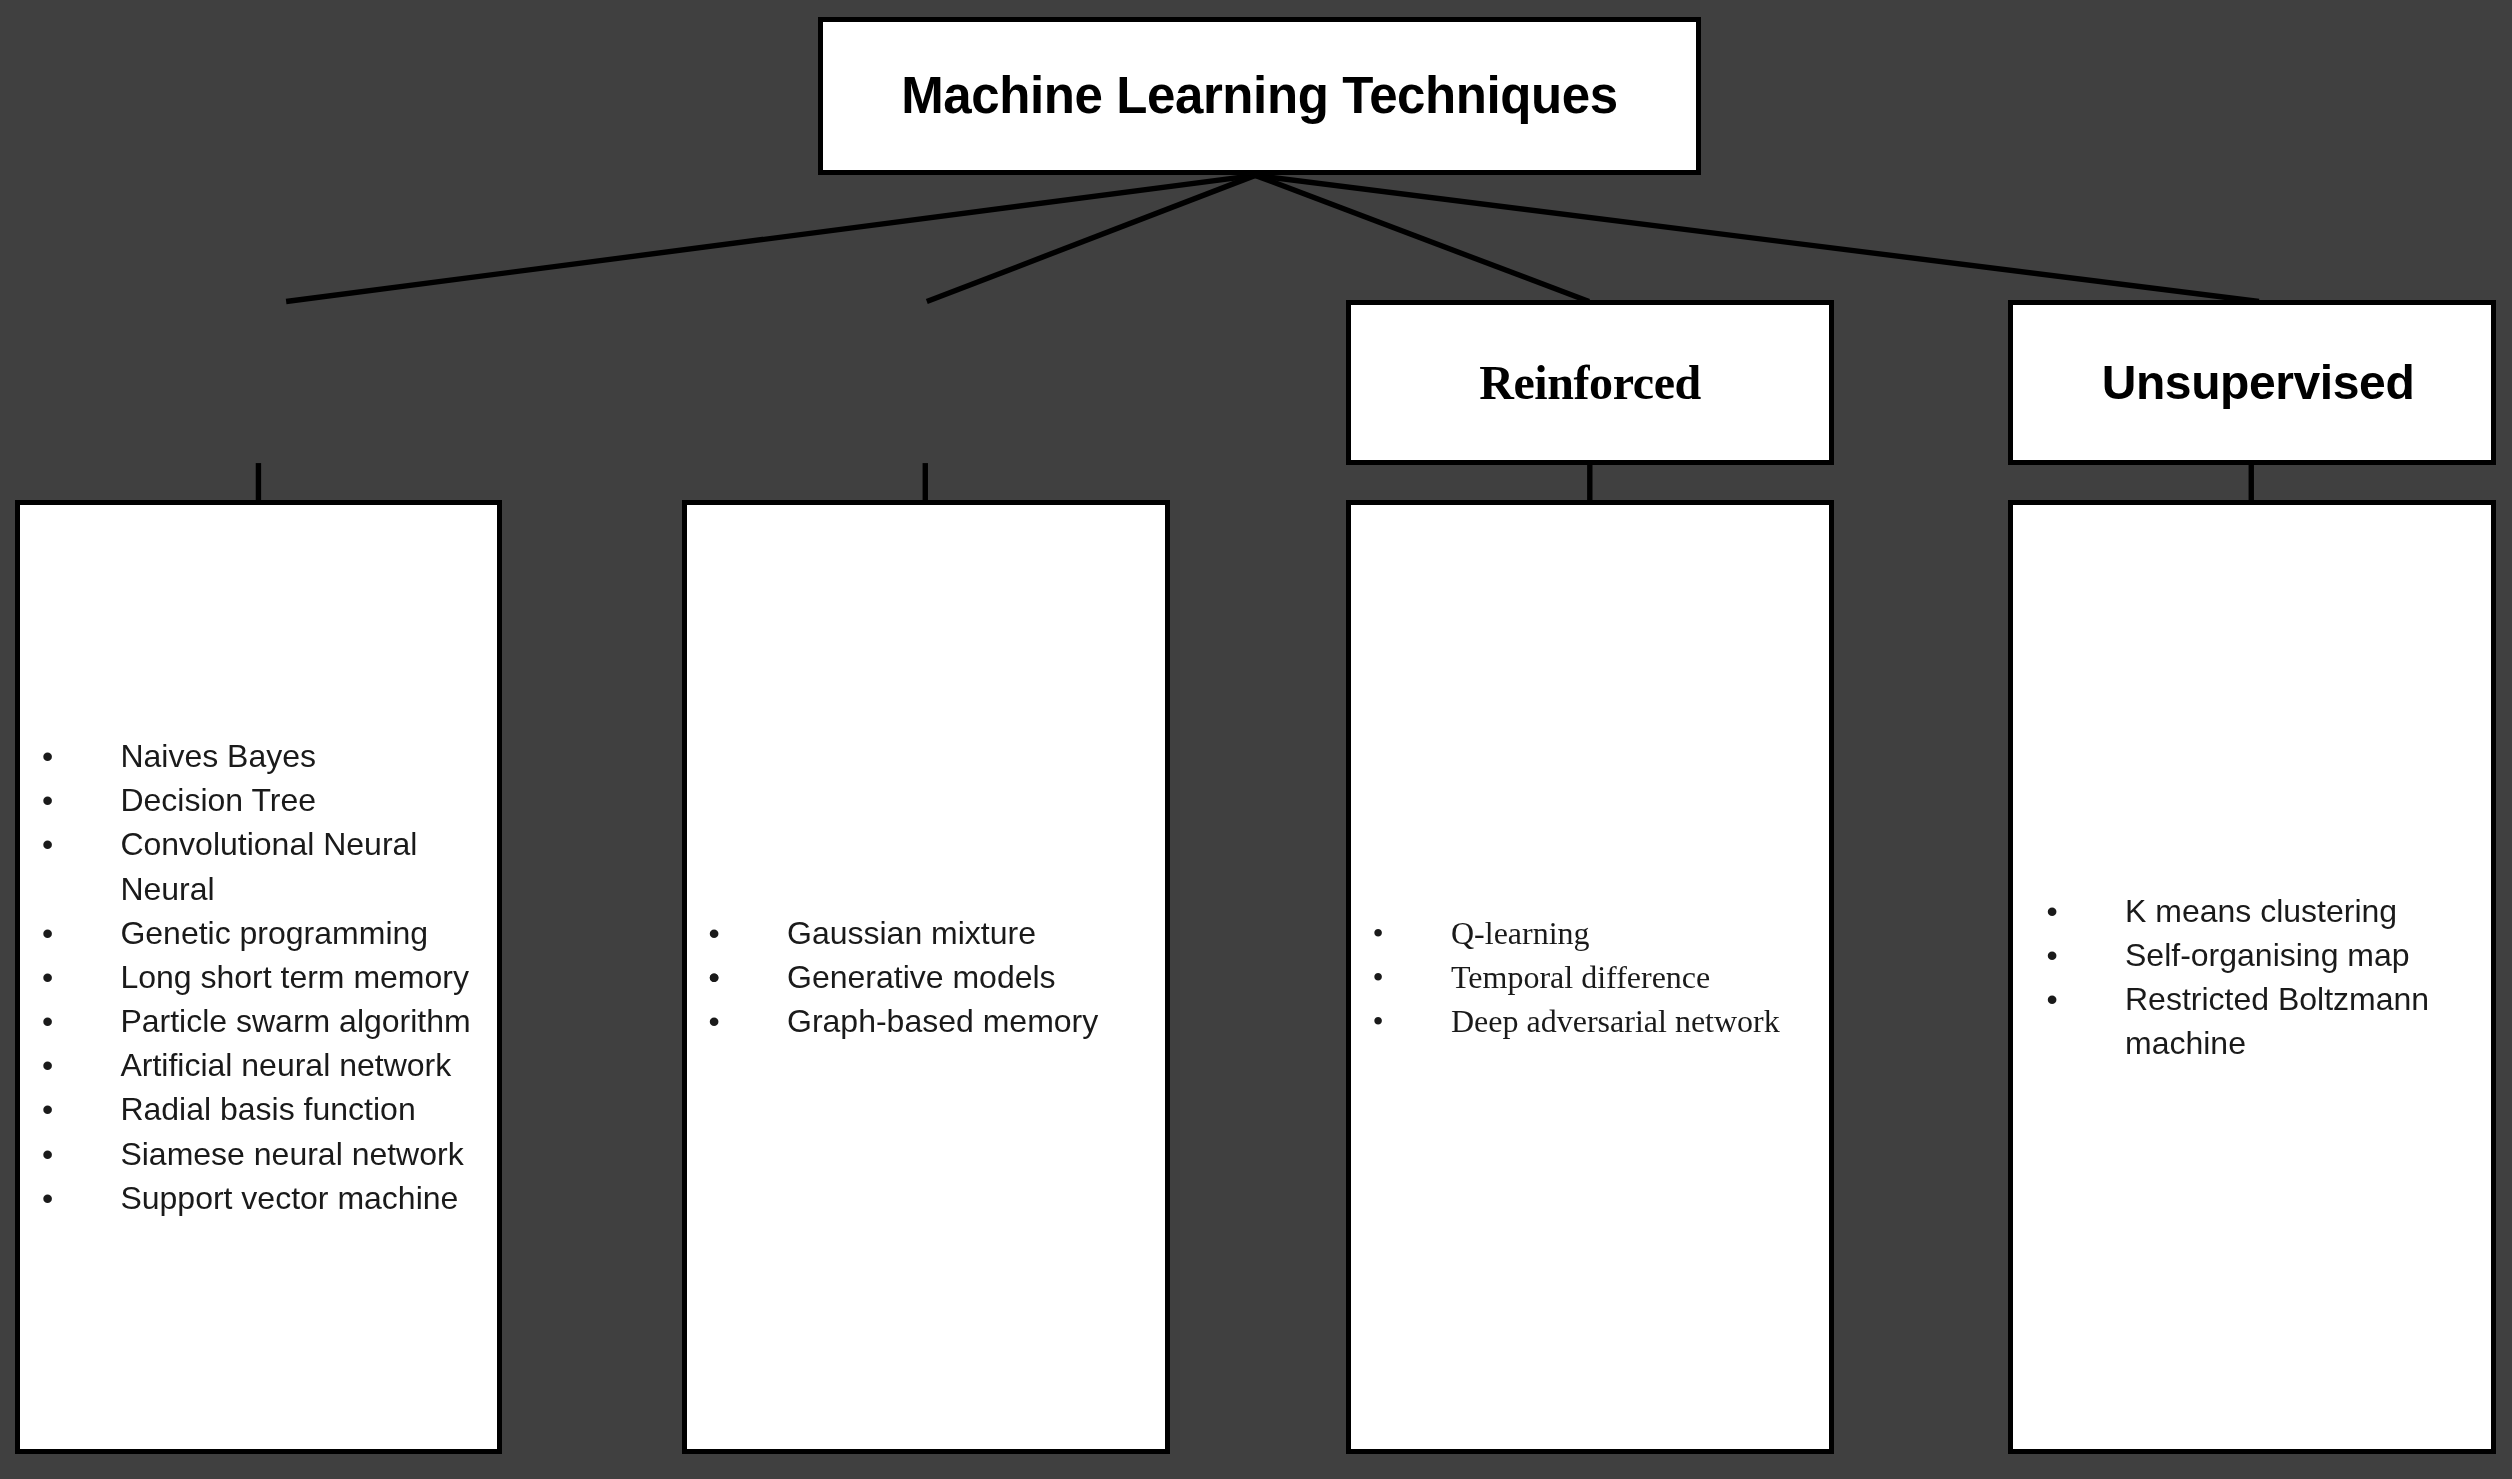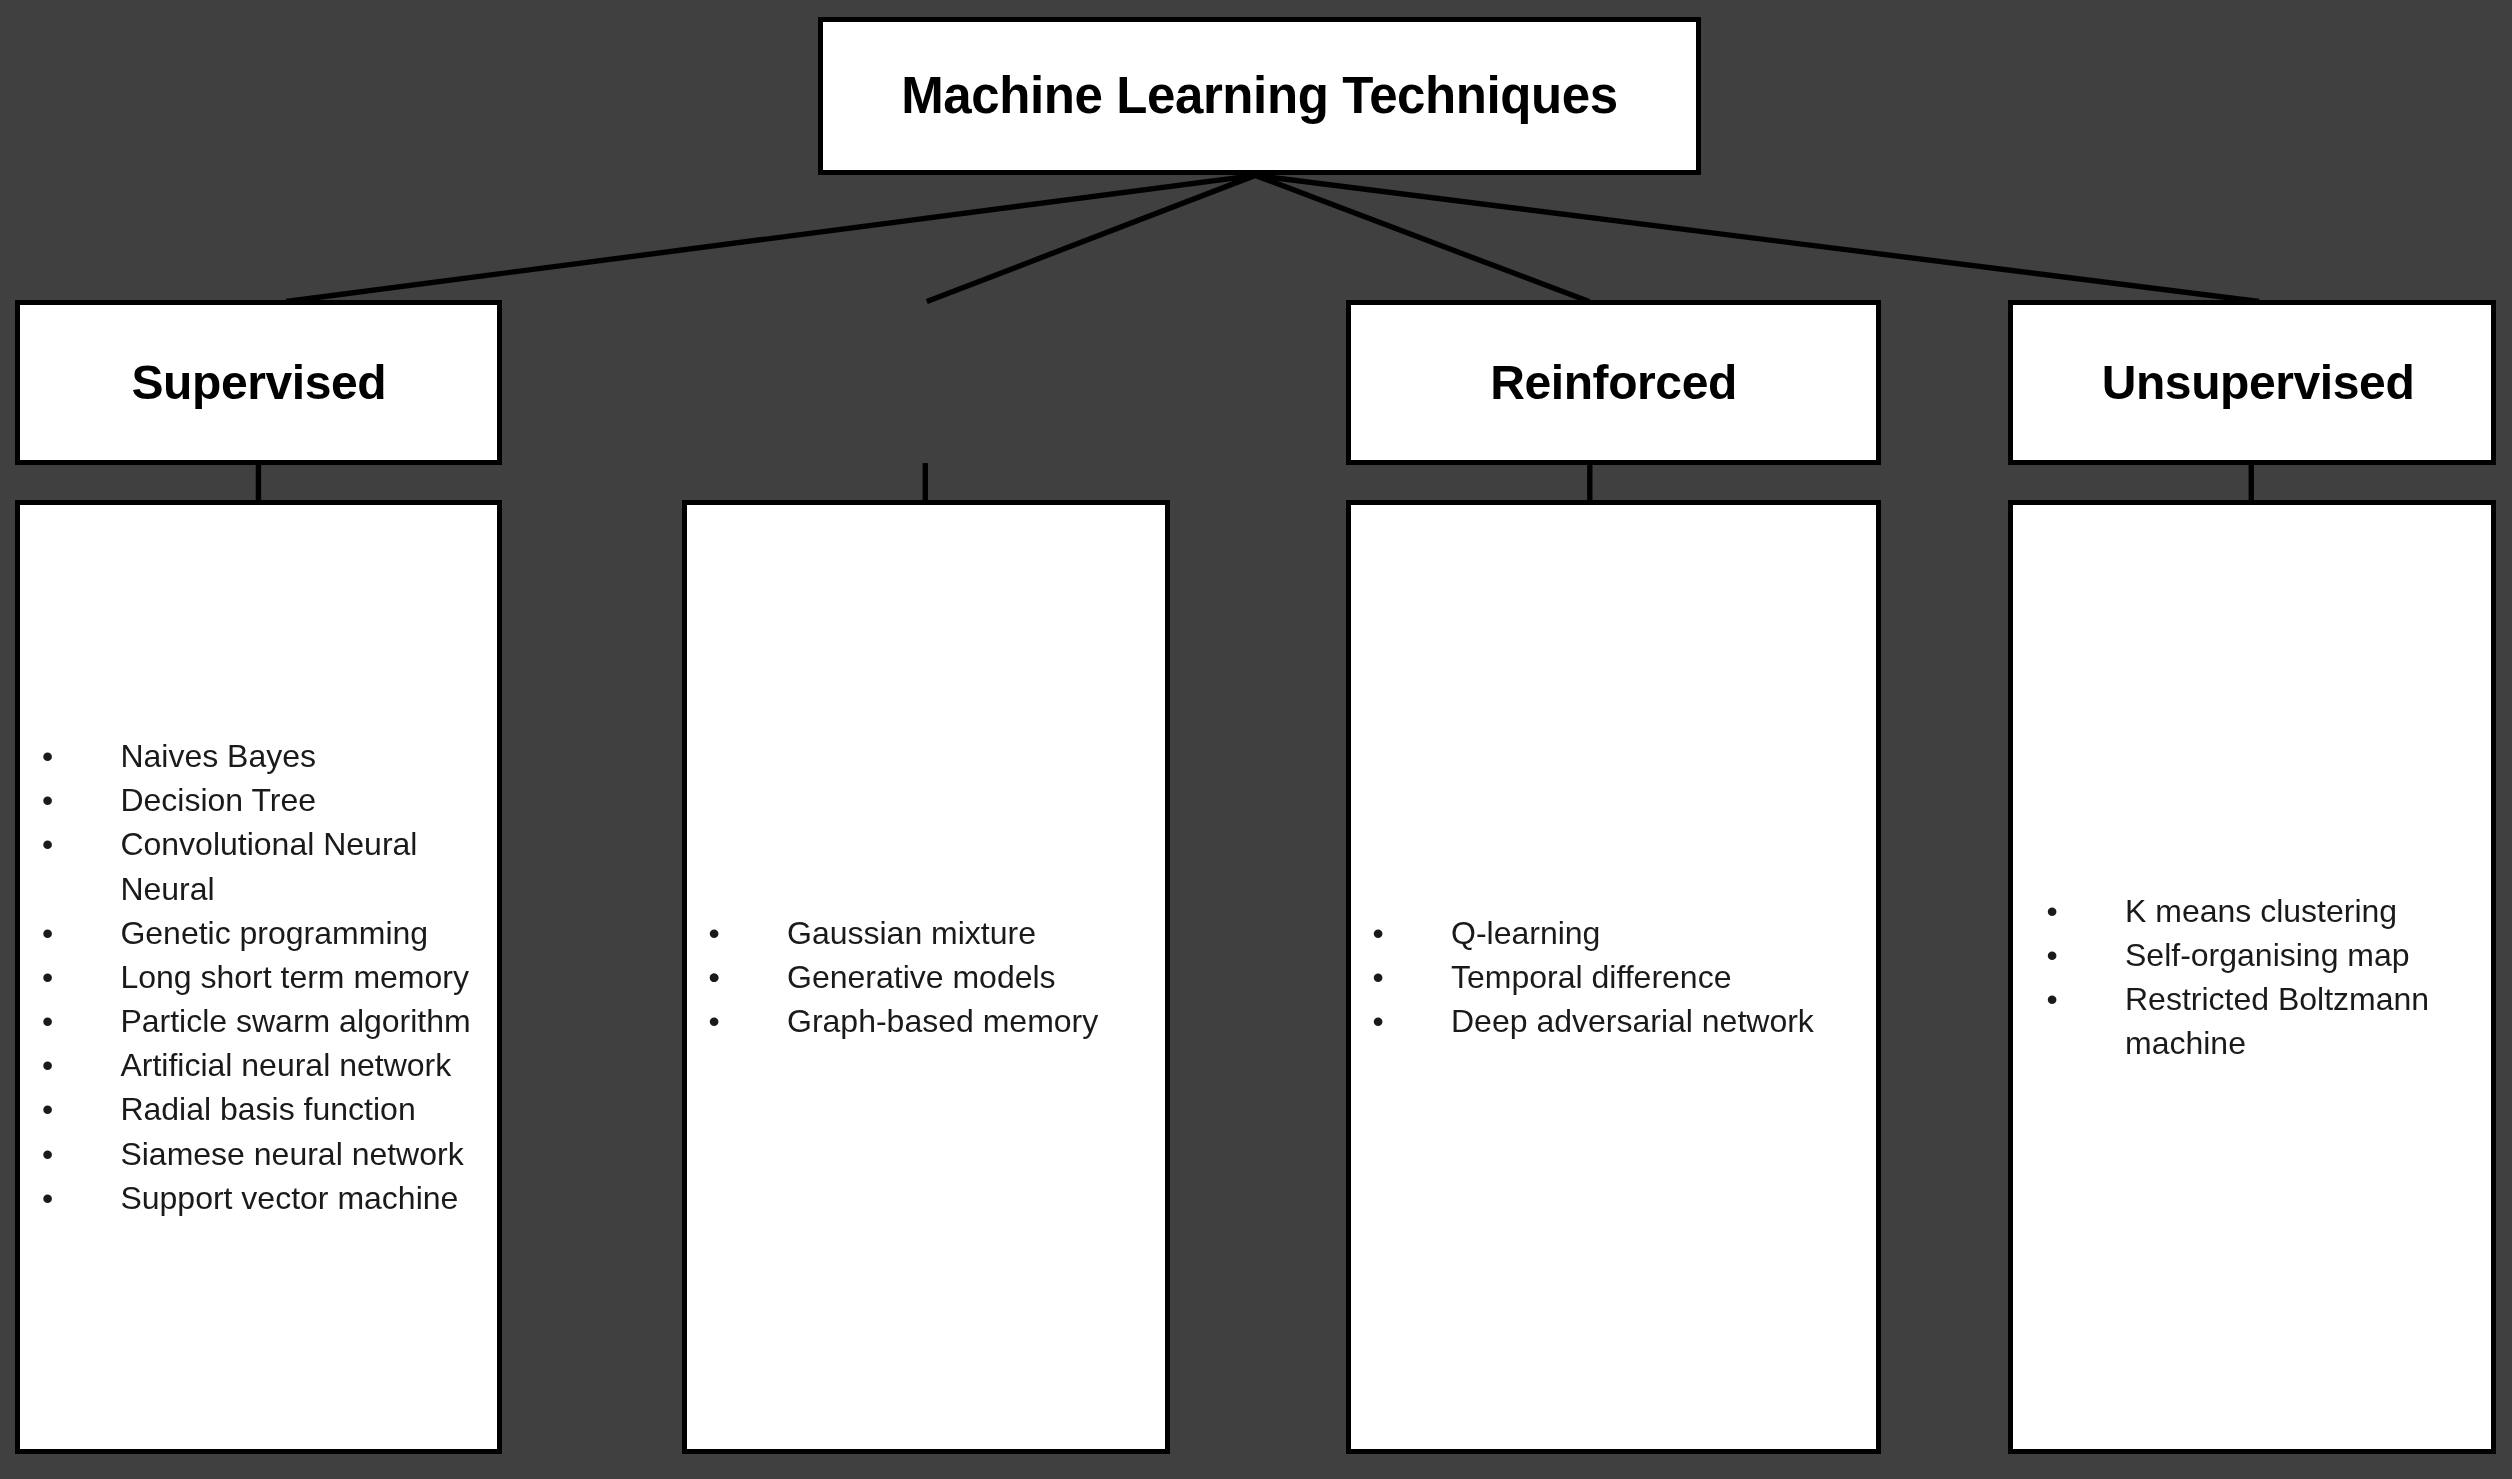--- a/index.html
+++ b/index.html
@@ -90,21 +90,21 @@
     position: absolute;
     left: 21.5px;
     top: 0;
     font-size: 32px;
     line-height: 1.38;
     color: #1a1a1a;
   }
   
   .col-0 { left: 15.4px;   width: 487px; }
   .col-1 { left: 682px;  width: 488px; }
-  .col-2 { left: 1346px; width: 535px; }
+  .col-2 { left: 1346px; width: 488px; font-family: Liberation Serif, serif; }
   .col-3 { left: 2008px; width: 488px; padding-left: 12px; }
 
   
   #list-0 .cat-list { margin-top: 0; }
   #list-1 .cat-list { margin-top: 0; }
   #list-2 .cat-list { margin-top: 0; }
   #list-3 .cat-list { margin-top: 0; }
 </style>
 </head>
 <body>
@@ -123,23 +123,20 @@
       <line x1="1203" y1="602" x2="1203" y2="652"></line>
       <line x1="2067" y1="602" x2="2067" y2="652"></line>
       <line x1="2927" y1="602" x2="2927" y2="652"></line>
     </g>
   </svg>
 
   <div class="box" id="root-box">
     <div id="root-title">Machine Learning Techniques</div>
   </div>
 
-  <div class="box cat-header col-0">
-    <div class="cat-header-label">Supervised</div>
-  </div>
 
 
   <div class="box cat-header col-2">
     <div class="cat-header-label">Reinforced</div>
   </div>
 
   <div class="box cat-header col-3">
     <div class="cat-header-label">Unsupervised</div>
   </div>
 

